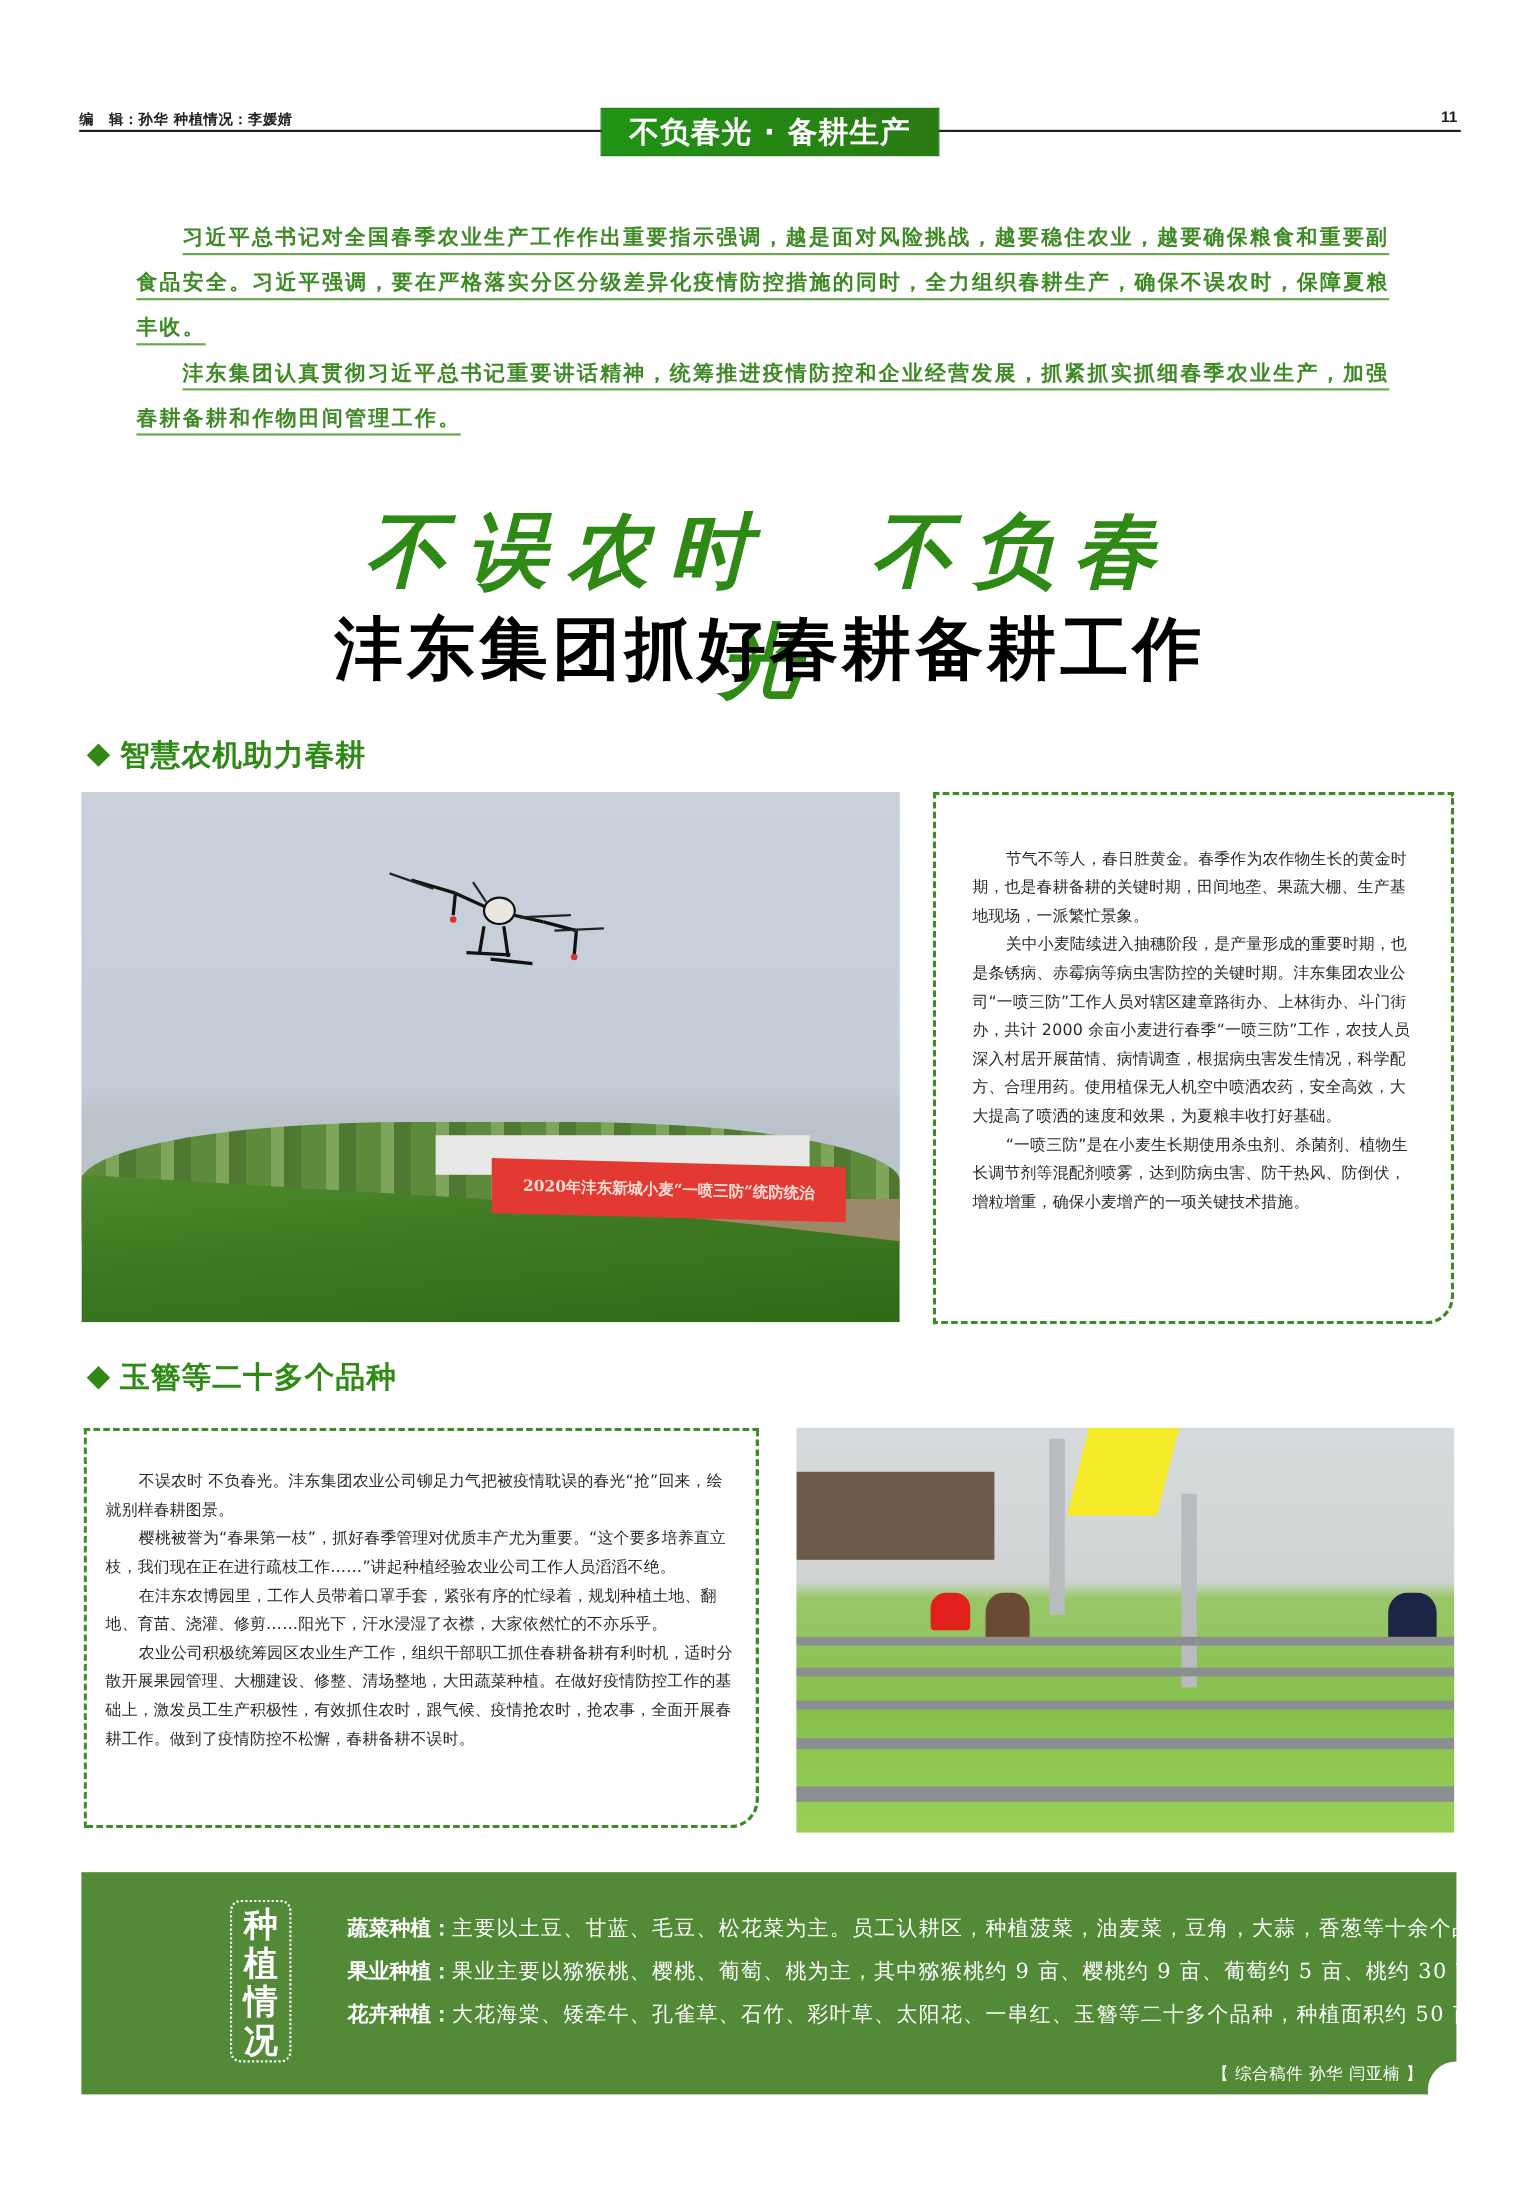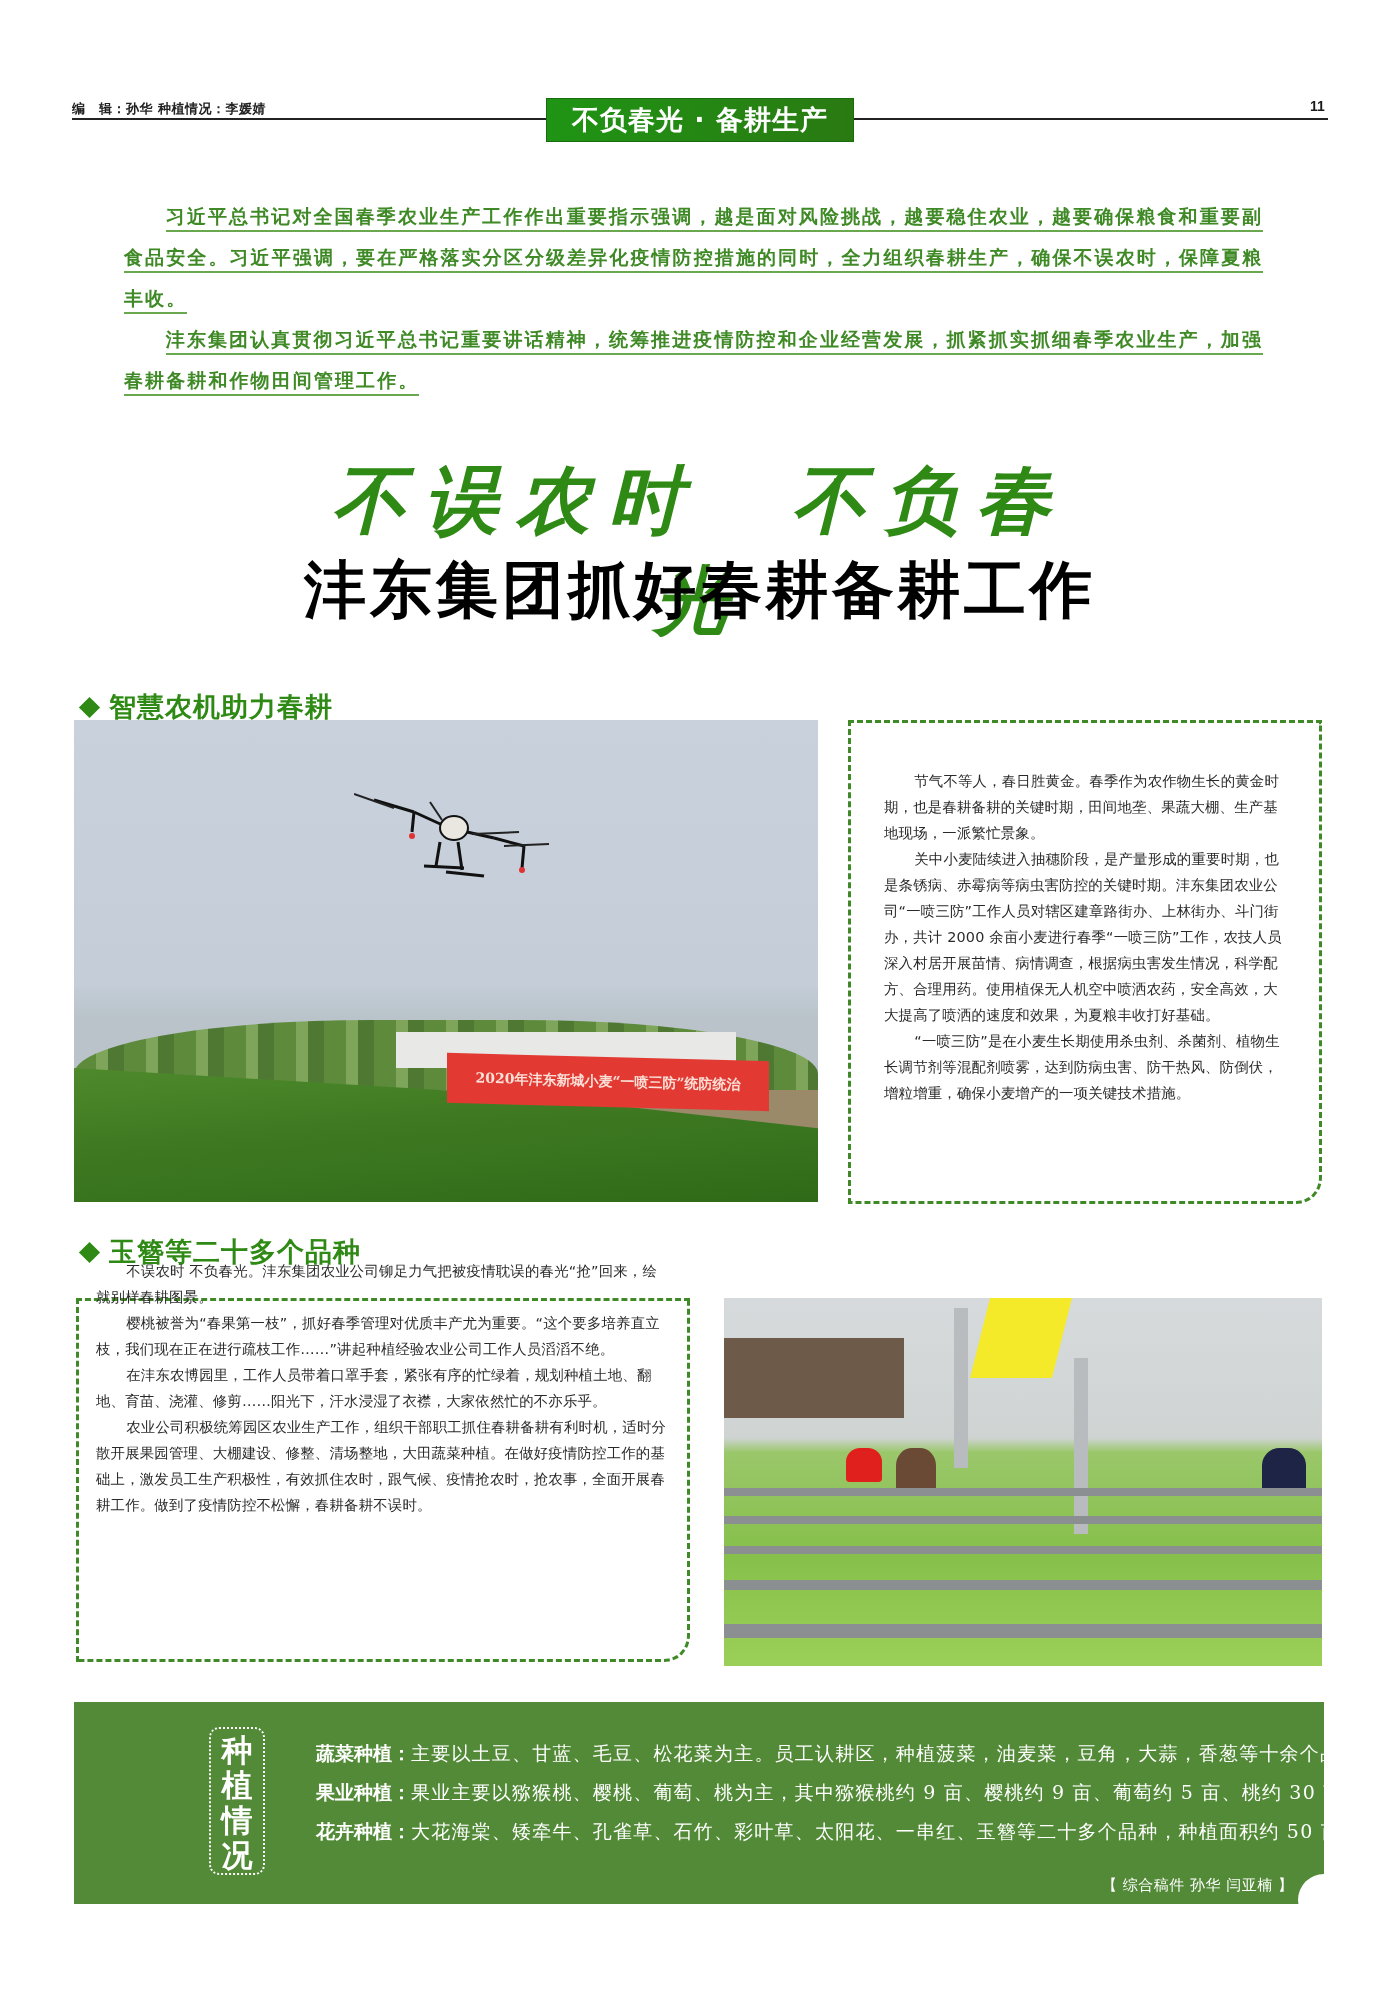--- a/index.html
+++ b/index.html
@@ -41,21 +41,21 @@
   .photo-greenhouse .pillar { position: absolute; width: 14px; background: #b8bcbe; }
   .photo-greenhouse .person { position: absolute; border-radius: 40% 40% 10% 10%; }
 
   
   .dashbox { position: absolute; border: 3px dashed #3f8a26; border-radius: 0 0 26px 0; }
   .box1 { left: 848px; top: 720px; width: 474px; height: 484px; }
   .box2 { left: 76px; top: 1298px; width: 614px; height: 364px; }
   .boxtext { position: absolute; font-size: 14.4px; line-height: 26px; color: #2a2a2a; letter-spacing: 0.2px; }
   .boxtext p { text-indent: 2.1em; }
   .bt1 { left: 884px; top: 768px; width: 406px; }
-  .bt2 { left: 96px; top: 1258px; width: 574px; }
+  .bt2 { left: 96px; top: 1334px; width: 574px; }
 
   
   .panel { position: absolute; left: 74px; top: 1702px; width: 1250px; height: 202px; background: #528a37; }
   .panel-cut { position: absolute; left: 1298px; top: 1874px; width: 52px; height: 52px; background: #fff; border-radius: 50%; }
   .panel-vert { position: absolute; left: 209px; top: 1727px; width: 56px; height: 148px; border: 2px dotted #fff; border-radius: 10px; color: #fff; font-size: 31px; font-weight: bold; line-height: 35px; text-align: center; padding-top: 4px; }
   .panel-rows { position: absolute; left: 316px; top: 1741px; width: 990px; color: #fff; }
   .panel-row { font-size: 19px; height: 39px; line-height: 24px; white-space: nowrap; }
   .panel-row .lbl { font-weight: bold; font-family: "DejaVu Sans", sans-serif; }
   .panel-row .val { font-family: "DejaVu Serif", "Liberation Serif", serif; letter-spacing: 1.2px; }
   .panel-credit { position: absolute; left: 1102px; top: 1876px; color: #fff; font-size: 15px; letter-spacing: 0.5px; }
@@ -69,21 +69,21 @@
 <div class="hdr-page">11</div>
 
 <div class="lead">
   <p><span class="ul">习近平总书记对全国春季农业生产工作作出重要指示强调，越是面对风险挑战，越要稳住农业，越要确保粮食和重要副食品安全。习近平强调，要在严格落实分区分级差异化疫情防控措施的同时，全力组织春耕生产，确保不误农时，保障夏粮丰收。</span></p>
   <p><span class="ul">沣东集团认真贯彻习近平总书记重要讲话精神，统筹推进疫情防控和企业经营发展，抓紧抓实抓细春季农业生产，加强春耕备耕和作物田间管理工作。</span></p>
 </div>
 
 <div class="title-script">不误农时　不负春光</div>
 <div class="title-main">沣东集团抓好春耕备耕工作</div>
 
-<div class="sec-head" style="top:668px;margin-top:21px;">
+<div class="sec-head" style="top:668px;">
   <span class="diamond"></span>
   <span>智慧农机助力春耕</span>
 </div>
 
 <div class="photo photo-drone">
   <div class="trees"></div>
   <div class="wall"></div>
   <div class="ground"></div>
   <div class="field"></div>
   <div class="banner">2020年沣东新城小麦“一喷三防”统防统治</div>

